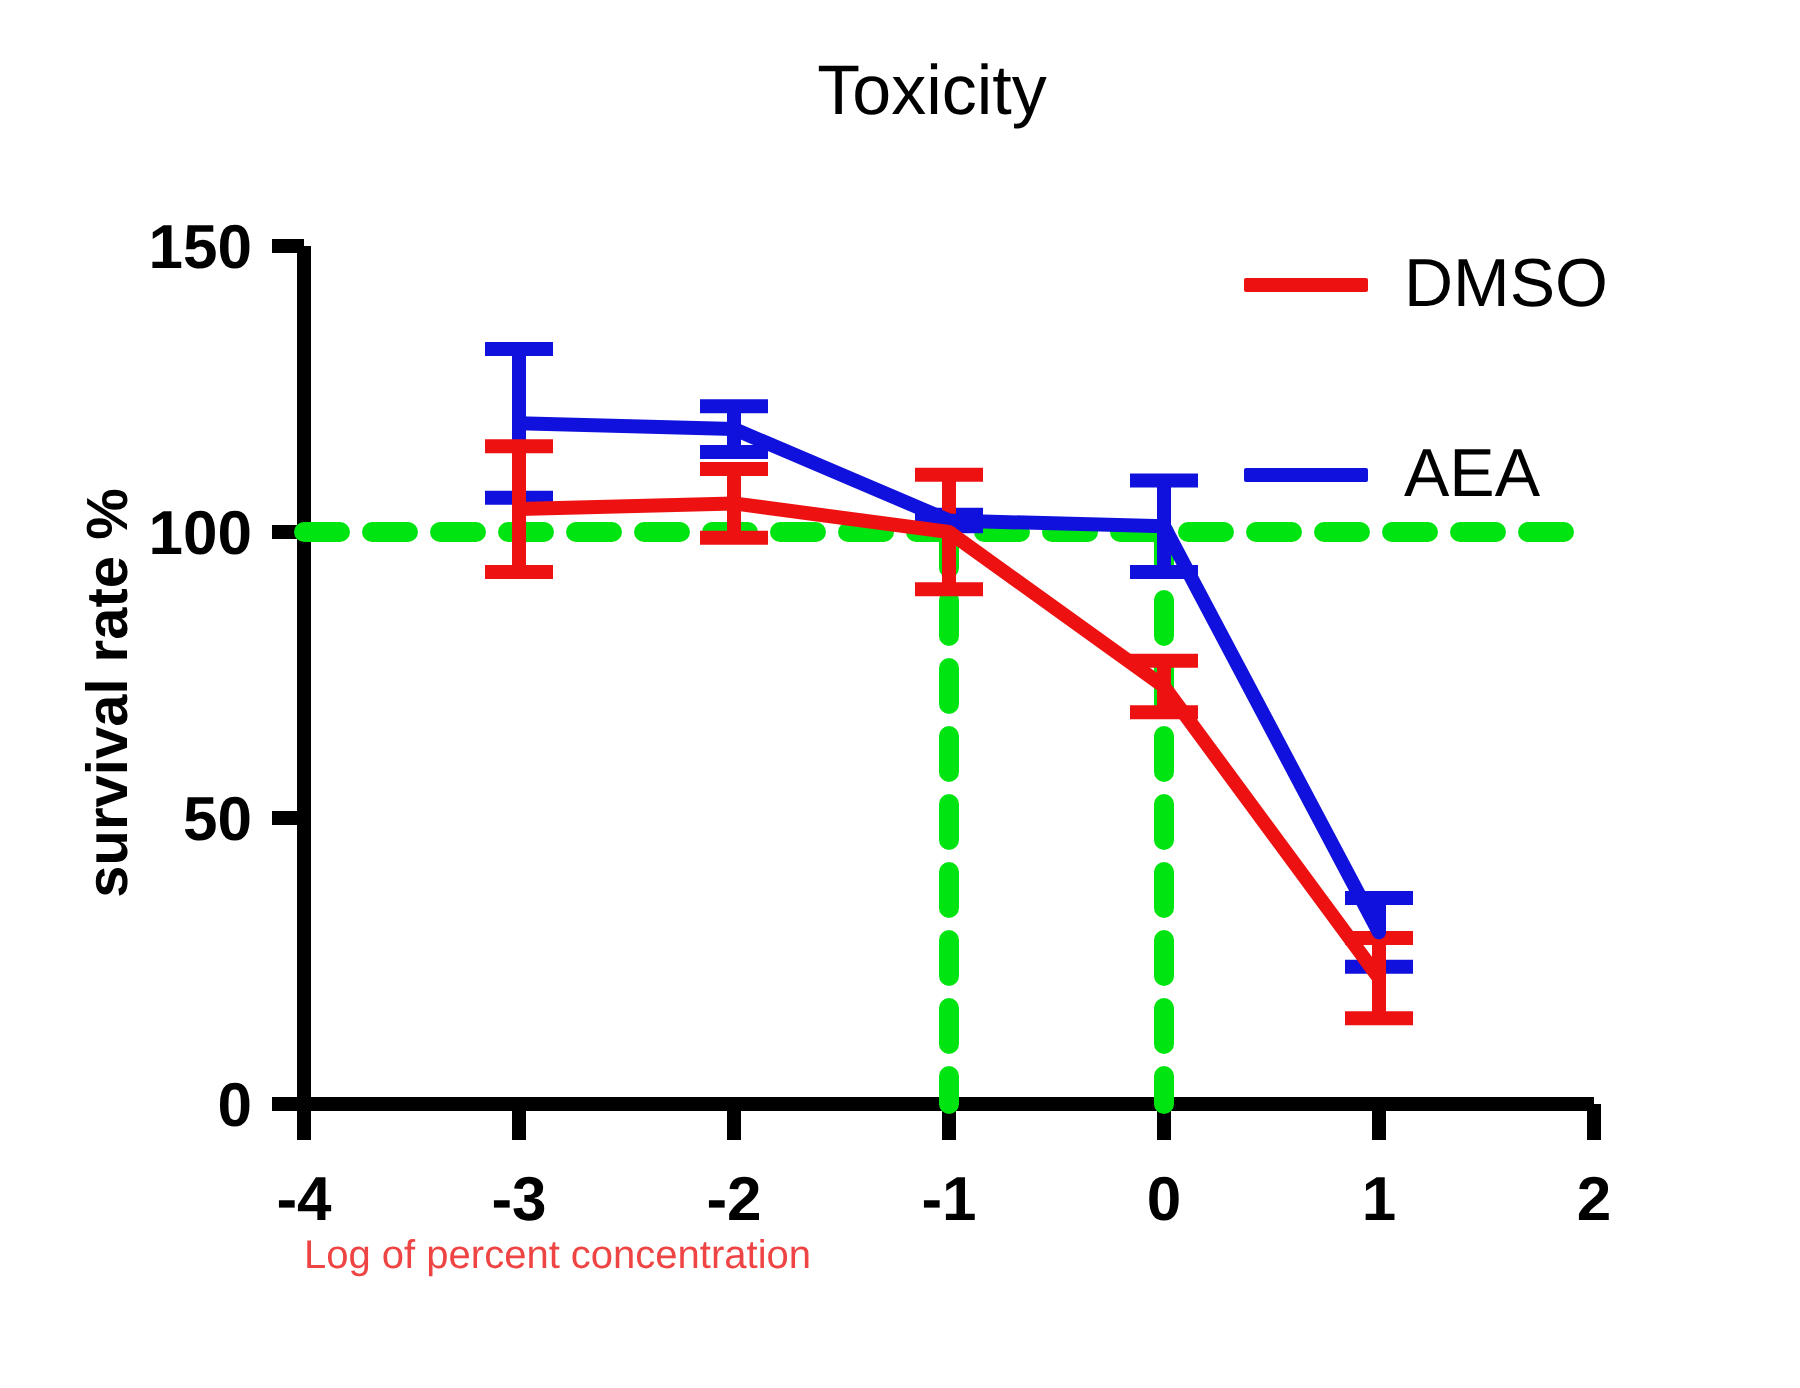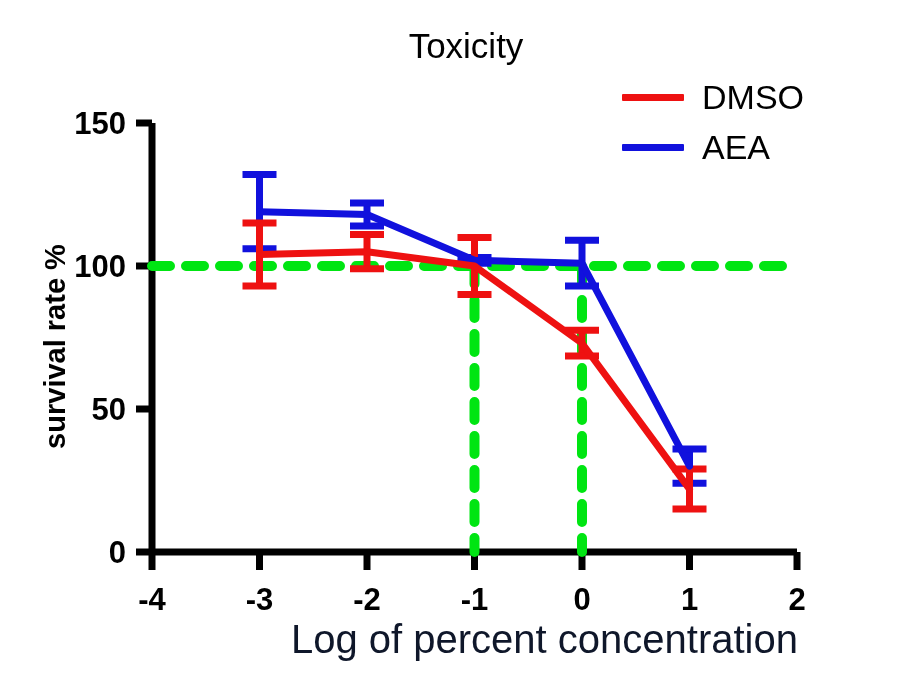--- a/index.html
+++ b/index.html
@@ -14,33 +14,33 @@
   #chart-title{
     position:absolute;left:0;top:26px;width:900px;
     text-align:center;font-size:35px;font-weight:normal;color:#000;
     letter-spacing:0px;
   }
   
   #chart-title span{display:inline-block;transform:translateX(16px);}
 
   
   #legend{position:absolute;left:622px;top:72px;width:270px;}
-  .legend-row{display:flex;align-items:center;height:50px;}
+  .legend-row{display:flex;align-items:center;height:50px;margin-top:45px;}
   .legend-swatch{width:62px;height:7px;border-radius:1px;margin-right:18px;}
   .legend-label{font-size:34px;color:#000;line-height:34px;}
 
   
   #y-axis-label{
     position:absolute;left:-95px;top:330px;width:300px;
     transform:rotate(-90deg);transform-origin:center center;
     text-align:center;font-size:29px;font-weight:bold;color:#000;
   }
   #x-axis-label{
     position:absolute;left:152px;top:617px;width:646px;
-    text-align:right;font-size:40px;color:#0f172a;
+    text-align:left;font-size:20px;color:#ef4444;
   }
 
   
   #plot{position:absolute;left:0;top:0;width:900px;height:694px;}
 
   .tick-text{font-family:"Liberation Sans", sans-serif;font-size:31px;font-weight:bold;fill:#000;}
 </style>
 </head>
 <body>
 

